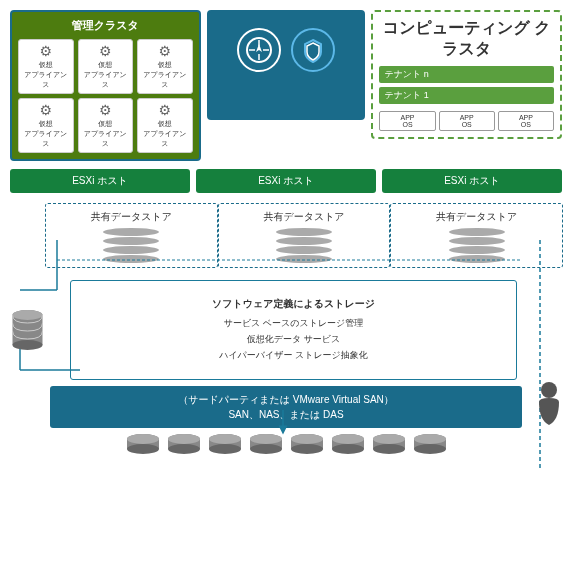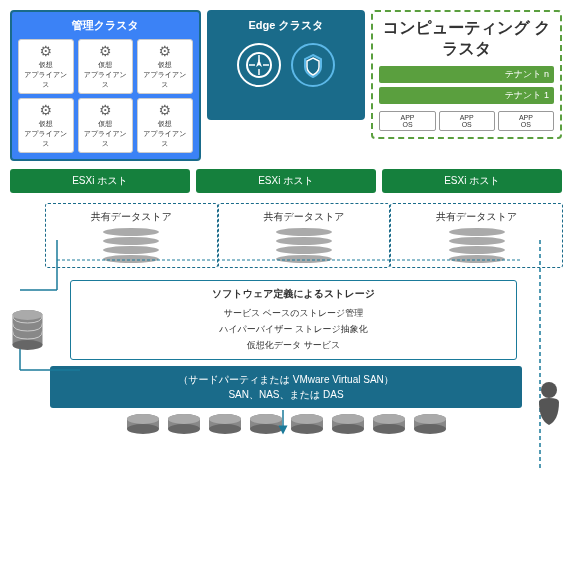--- a/index.html
+++ b/index.html
@@ -26,21 +26,21 @@
     }
 
     .cluster-box {
       border: 2px solid;
       border-radius: 4px;
       padding: 6px;
       position: relative;
     }
 
     .cluster-mgmt {
-      background: #3b82f6;
+      background: #4d7c0f;
       border-color: #1a6b8a;
       flex: 1.1;
       min-height: 110px;
     }
 
     .cluster-edge {
       background: #1a6b8a;
       border-color: #1a6b8a;
       flex: 0.9;
       min-height: 110px;
@@ -125,21 +125,21 @@
     .tenant-boxes {
       display: flex;
       flex-direction: column;
       gap: 4px;
     }
 
     .tenant-label {
       background: #5a9f3e;
       color: #fff;
       font-size: 9px;
-      text-align: right;
+      text-align: left;
       padding: 2px 5px;
       border-radius: 2px;
     }
 
     .tenant-apps {
       display: flex;
       gap: 3px;
       margin-top: 3px;
     }
 
@@ -278,21 +278,20 @@
           <span style="font-size:7px;display:block;">仮想<br>アプライアンス</span>
         </div>
         <div class="vappliance">
           <span class="vappliance-icon">⚙</span>
           <span style="font-size:7px;display:block;">仮想<br>アプライアンス</span>
         </div>
       </div>
     </div>
 
     <div class="cluster-box cluster-edge">
-      <div class="cluster-title">Edge クラスタ</div>
       <div class="edge-icons">
         <div class="edge-circle-icon nav">
           <svg width="28" height="28" viewBox="0 0 28 28">
             <circle cx="14" cy="14" r="12" fill="none" stroke="white" stroke-width="2"></circle>
             <line x1="14" y1="4" x2="14" y2="10" stroke="white" stroke-width="1.5"></line>
             <line x1="14" y1="18" x2="14" y2="24" stroke="white" stroke-width="1.5"></line>
             <line x1="4" y1="14" x2="10" y2="14" stroke="white" stroke-width="1.5"></line>
             <line x1="18" y1="14" x2="24" y2="14" stroke="white" stroke-width="1.5"></line>
             <polygon points="14,8 17,16 14,14 11,16" fill="white"></polygon>
           </svg>
@@ -417,26 +416,26 @@
       <rect x="2.5" y="10" width="30" height="30" fill="#888"></rect>
       <ellipse cx="17.5" cy="40" rx="15" ry="5" fill="#666"></ellipse>
       <ellipse cx="17.5" cy="10" rx="15" ry="5" fill="#aaa"></ellipse>
       <path d="M2.5,10 Q2.5,18 17.5,18 Q32.5,18 32.5,10" fill="none" stroke="#ccc" stroke-width="1"></path>
       <path d="M2.5,18 Q2.5,26 17.5,26 Q32.5,26 32.5,18" fill="none" stroke="#ccc" stroke-width="1"></path>
       <path d="M2.5,26 Q2.5,34 17.5,34 Q32.5,34 32.5,26" fill="none" stroke="#ccc" stroke-width="1"></path>
     </svg>
   </div>
 
   <div class="storage-section">
-    <div style="margin-top: 8px; margin-left: 60px; margin-right: 45px; border: 1.5px solid #1a7a9a; border-radius: 3px; padding: 6px 10px; text-align: center;">
+    <div style="margin-top: 8px; margin-left: 60px; margin-right: 45px; border: 1.5px solid #1a7a9a; border-radius: 3px; padding: 16px 10px; text-align: center;">
       <div style="font-size: 10px; font-weight: bold; color: #333; margin-bottom: 4px;">ソフトウェア定義によるストレージ</div>
       <div style="font-size: 9px; color: #333; line-height: 1.8;">
         <div>サービス ベースのストレージ管理</div>
+        <div>仮想化データ サービス</div>
         <div>ハイパーバイザー ストレージ抽象化</div>
-        <div>仮想化データ サービス</div>
       </div>
     </div>
 
     <div class="san-box">
       <div>（サードパーティまたは VMware Virtual SAN）</div>
       <div>SAN、NAS、または DAS</div>
     </div>
   </div>
 
   <div class="bottom-disks">

